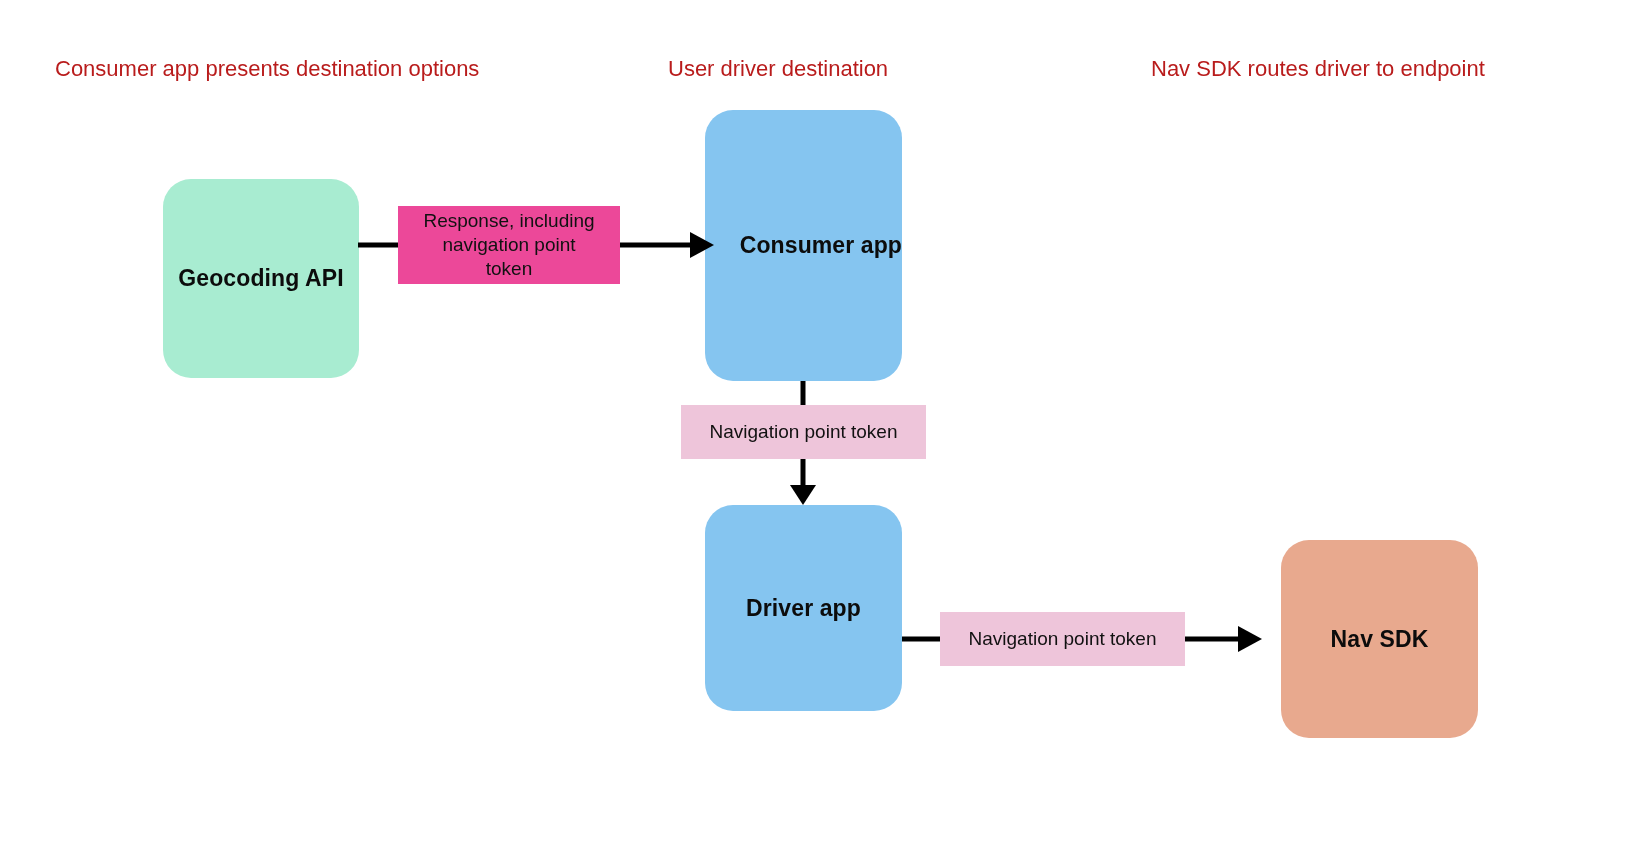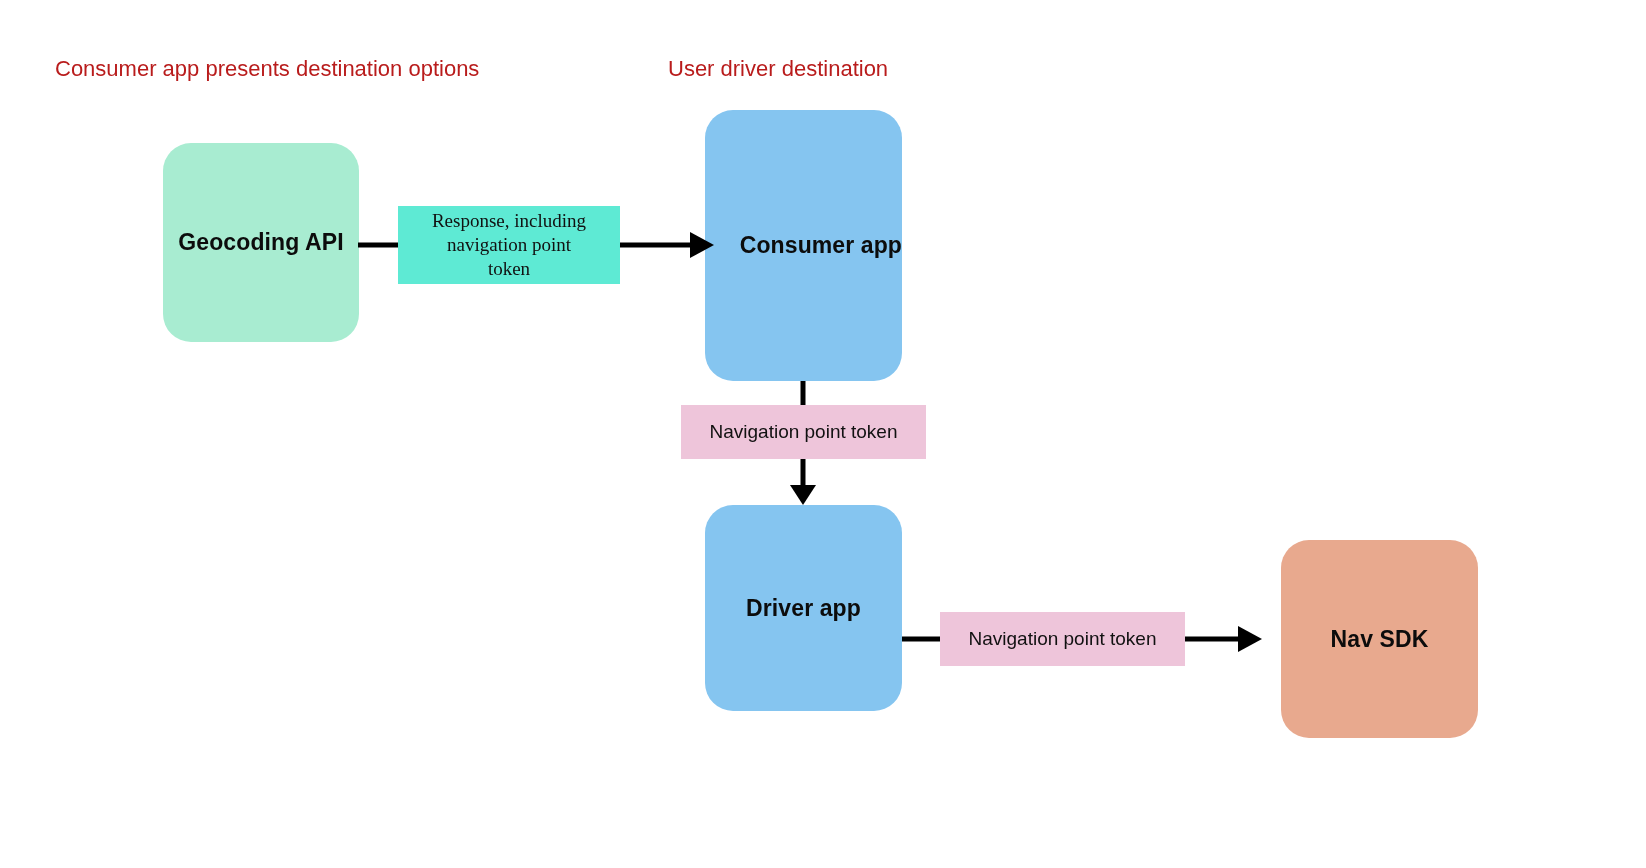--- a/index.html
+++ b/index.html
@@ -116,20 +116,21 @@
   }
   .conn-head { fill: #000000; }
 </style>
 </head>
 <body>
 
 <div id="canvas">
 
   <div class="col-header" id="hdr-consumer">Consumer app presents destination options</div>
   <div class="col-header" id="hdr-user">User driver destination</div>
+  <div class="col-header" id="hdr-navsdk">Nav SDK routes driver to endpoint</div>
 
   <svg class="connector-svg" viewBox="0 0 1646 868" xmlns="http://www.w3.org/2000/svg">
 
     <g>
       <line class="conn-line" x1="358" y1="245" x2="400" y2="245"></line>
     </g>
 
     <g>
       <line class="conn-line" x1="620" y1="245" x2="692" y2="245"></line>
       <polygon class="conn-head" points="690,232 714,245 690,258"></polygon>
@@ -147,37 +148,37 @@
     <g>
       <line class="conn-line" x1="902" y1="639" x2="942" y2="639"></line>
     </g>
 
     <g>
       <line class="conn-line" x1="1185" y1="639" x2="1240" y2="639"></line>
       <polygon class="conn-head" points="1238,626 1262,639 1238,652"></polygon>
     </g>
   </svg>
 
-  <div class="node" id="node-geocoding" style="background:#a8ecd1;">
+  <div class="node" id="node-geocoding" style="background:#a8ecd1;margin-top:36px;">
     <span class="node-label">Geocoding API</span>
   </div>
 
   <div class="node" id="node-consumer" style="background:#85c5f0;">
     <span class="node-label">Consumer app</span>
   </div>
 
   <div class="node" id="node-driver" style="background:#85c5f0;">
     <span class="node-label">Driver app</span>
   </div>
 
   <div class="node" id="node-navsdk" style="background:#e8a98e;">
     <span class="node-label">Nav SDK</span>
   </div>
 
-  <div class="edge-label" id="edge-label-response" style="background:#5eead4;font-family:Liberation Serif, serif;">
+  <div class="edge-label" id="edge-label-response" style="background:#ec4899;">
     <span class="edge-label-text">Response, including
 navigation point
 token</span>
   </div>
 
   <div class="edge-label" id="edge-label-nav-token-1" style="background:#eec5da;">
     <span class="edge-label-text">Navigation point token</span>
   </div>
 
   <div class="edge-label" id="edge-label-nav-token-2" style="background:#eec5da;">

